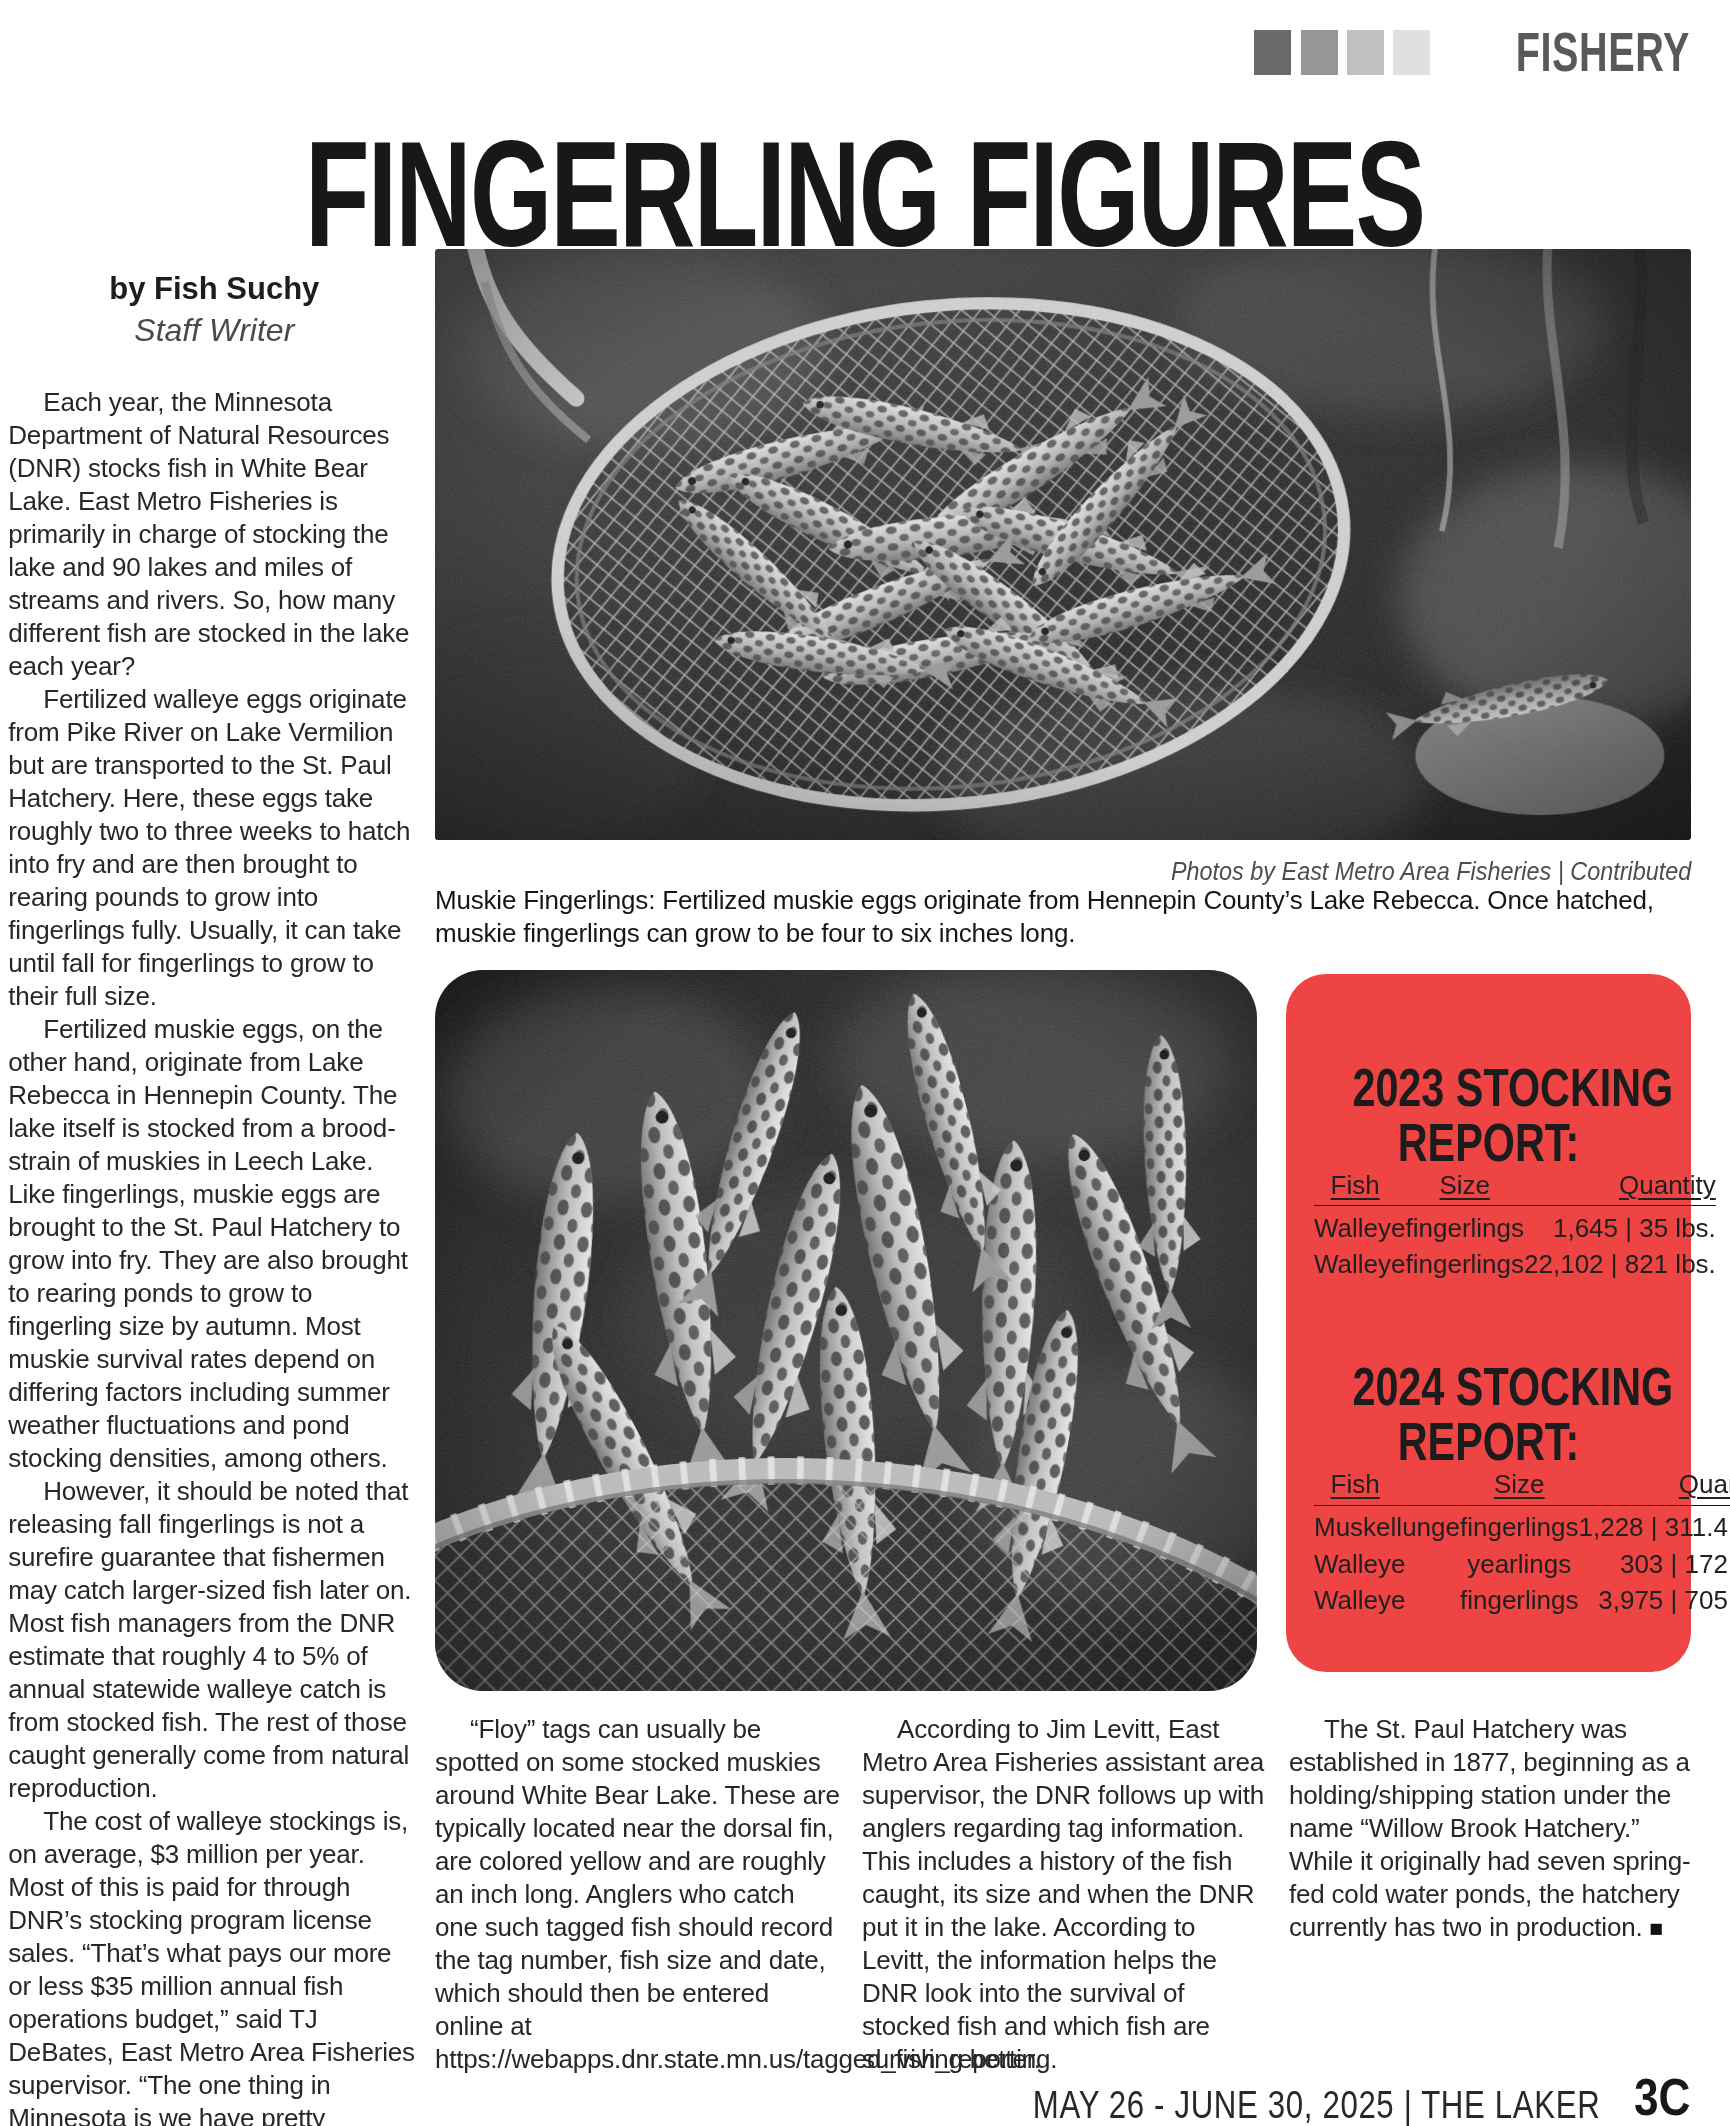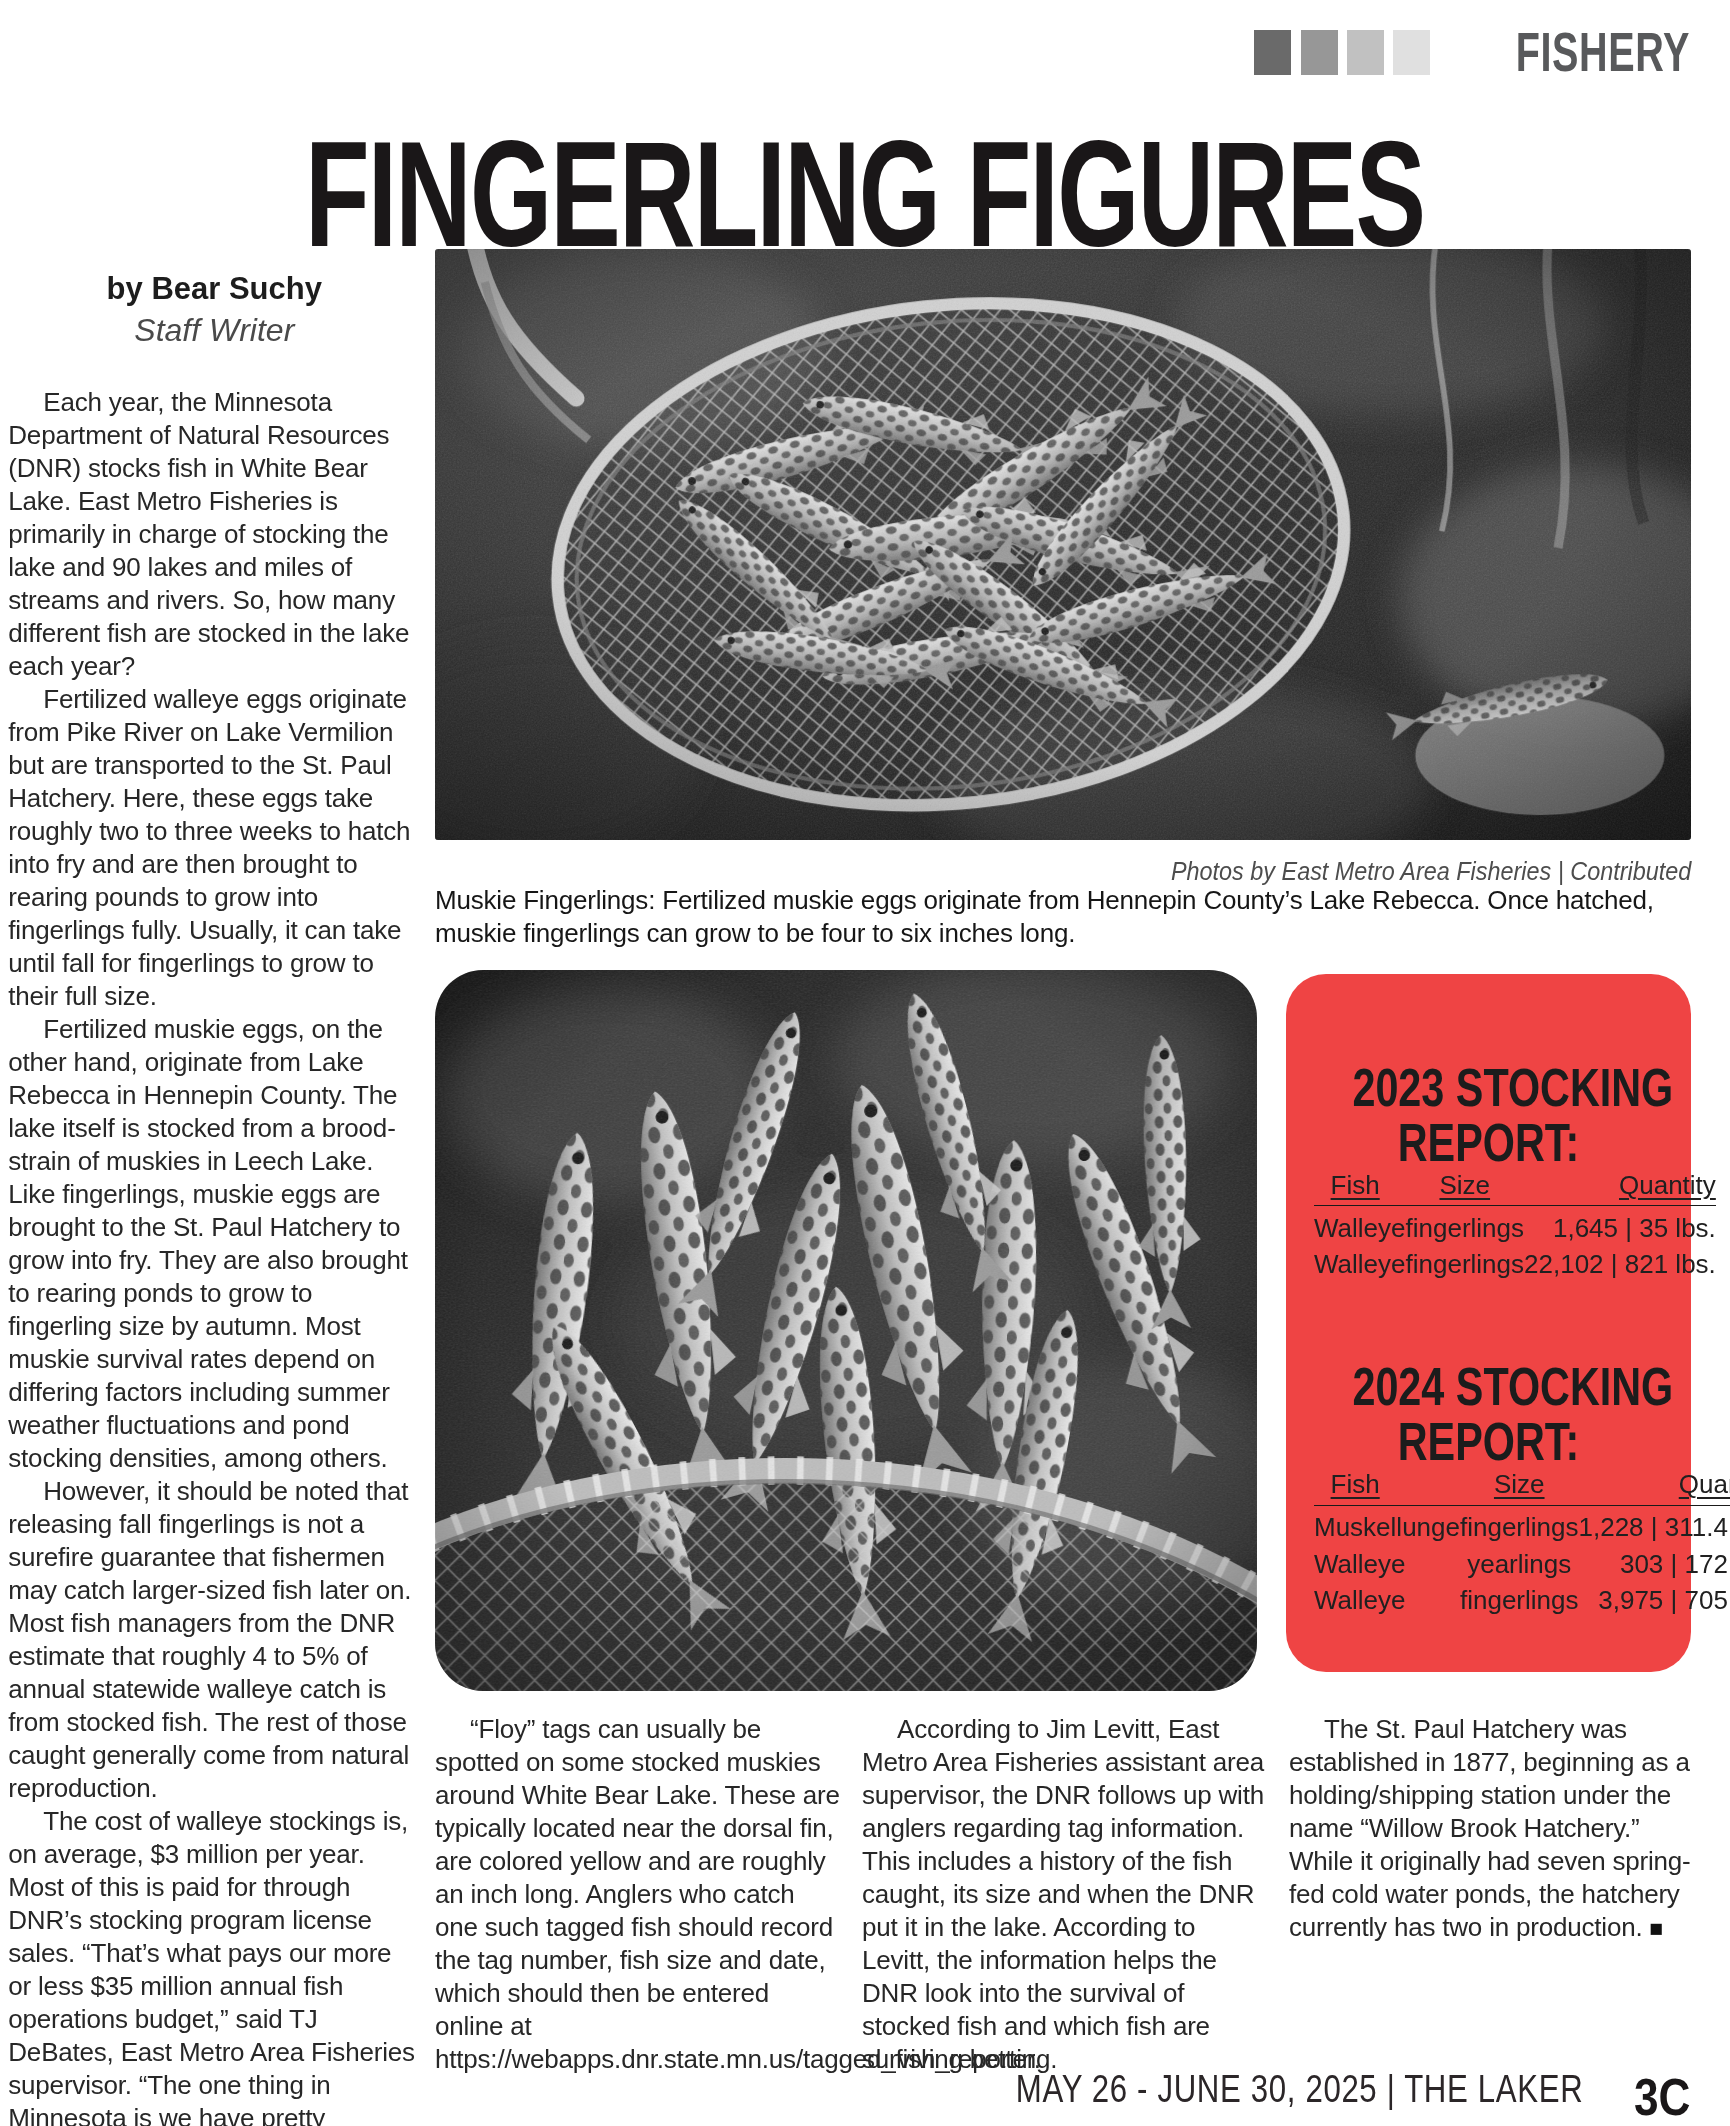--- a/index.html
+++ b/index.html
@@ -61,21 +61,21 @@
 
   
   .bcol { position:absolute; top:1713px; width:405px; }
   .bcol p { font-size:26px; line-height:33px; text-indent:35px; color:#272727; letter-spacing:-0.2px; }
   .bcol-1 { left:435px; }
   .bcol-2 { left:862px; }
   .bcol-3 { left:1289px; }
   .end-mark { font-style:normal; font-size:23px; color:#111; }
 
   
-  .footer { position:absolute; right:40px; top:2067px; display:flex; align-items:flex-start; gap:40px; }
+  .footer { position:absolute; right:40px; top:2067px; display:flex; align-items:flex-end; gap:23px; }
   .footer-date { display:inline-block; white-space:nowrap; font-size:39px; color:#2b2628;
     transform:scaleX(.80); transform-origin:right bottom; letter-spacing:0.8px; }
   .footer-page { display:inline-block; font-weight:bold; font-size:52px; color:#1a1718;
     transform:scaleX(.85); transform-origin:right bottom; }
 </style>
 </head>
 <body>
 
 <div class="page">
 
@@ -88,21 +88,21 @@
     </div>
     <span class="section-label">FISHERY</span>
   </div>
 
   <div class="headline">
     <span>FINGERLING FIGURES</span>
   </div>
 
   <div class="col-left">
     <div class="byline-block">
-      <div class="byline">by Bear Suchy</div>
+      <div class="byline">by Fish Suchy</div>
       <div class="byline-role">Staff Writer</div>
     </div>
     <div class="body-text">
       <p>Each year, the Minnesota Department of Natural Resources (DNR) stocks fish in White Bear Lake. East Metro Fisheries is primarily in charge of stocking the lake and 90 lakes and miles of streams and rivers. So, how many different fish are stocked in the lake each year?</p>
       <p>Fertilized walleye eggs originate from Pike River on Lake Vermilion but are transported to the St. Paul Hatchery. Here, these eggs take roughly two to three weeks to hatch into fry and are then brought to rearing pounds to grow into fingerlings fully. Usually, it can take until fall for fingerlings to grow to their full size.</p>
       <p>Fertilized muskie eggs, on the other hand, originate from Lake Rebecca in Hennepin County. The lake itself is stocked from a brood-strain of muskies in Leech Lake. Like fingerlings, muskie eggs are brought to the St. Paul Hatchery to grow into fry. They are also brought to rearing ponds to grow to fingerling size by autumn. Most muskie survival rates depend on differing factors including summer weather fluctuations and pond stocking densities, among others.</p>
       <p>However, it should be noted that releasing fall fingerlings is not a surefire guarantee that fishermen may catch larger-sized fish later on. Most fish managers from the DNR estimate that roughly 4 to 5% of annual statewide walleye catch is from stocked fish. The rest of those caught generally come from natural reproduction.</p>
       <p>The cost of walleye stockings is, on average, $3 million per year. Most of this is paid for through DNR’s stocking program license sales. “That’s what pays our more or less $35 million annual fish operations budget,” said TJ DeBates, East Metro Area Fisheries supervisor. “The one thing in Minnesota is we have pretty consistent license sales. Even though our fisheries operations are based off of just license sales, we are looking at other avenues for funding some of the work we do.”</p>
 
     </div>

